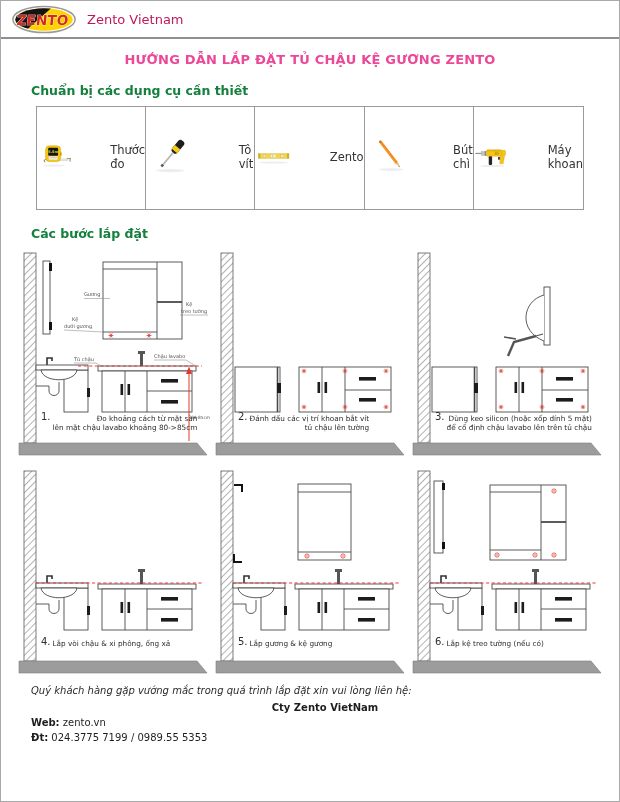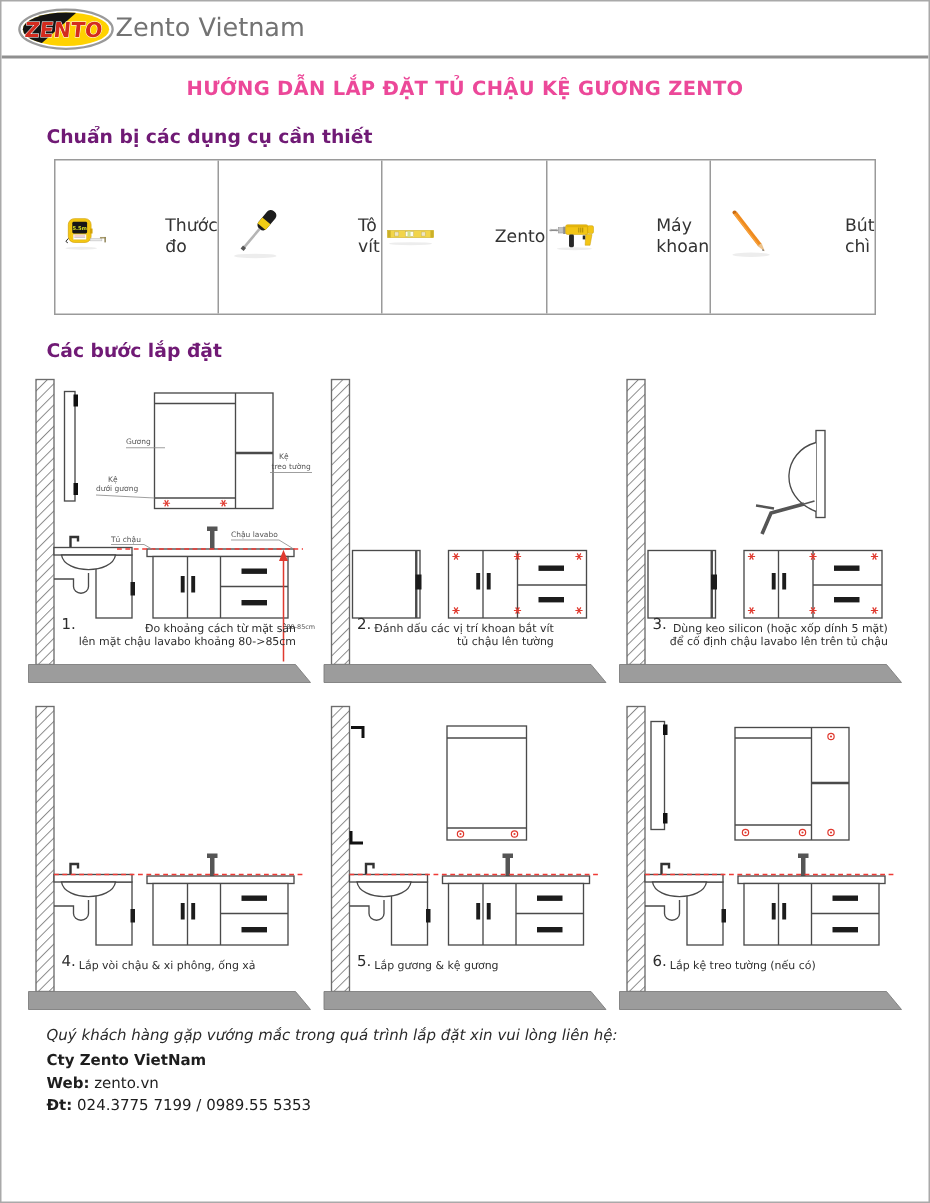--- a/index.html
+++ b/index.html
@@ -4,25 +4,25 @@
 <style>
   html,body{margin:0;padding:0;background:#fff;}
   .page{
     width:618px;height:800px;border:1px solid #a9a9a9;background:#fff;
     font-family:"DejaVu Sans","Liberation Sans",sans-serif;color:#333;
     position:relative;overflow:hidden;
   }
   
   .hdr{height:36px;border-bottom:2px solid #8f8f8f;display:flex;align-items:center;padding-left:10px;}
   .hdr .logo{width:66px;height:29px;flex:0 0 auto;}
-  .hdr .brand{font-size:17px;color:#737373;margin-left:0;}
+  .hdr .brand{font-size:13px;color:#be185d;margin-left:10px;}
   
   .title{margin-top:13px;text-align:center;font-size:13px;font-weight:bold;color:#ec4899;letter-spacing:.2px;}
   
-  .sec-h{margin:16px 0 8px 30px;font-size:12.5px;font-weight:bold;color:#701a75;}
+  .sec-h{margin:16px 0 8px 30px;font-size:12.5px;font-weight:bold;color:#15803d;}
   
   .tools{margin:0 35px;height:102px;display:grid;grid-template-columns:repeat(5,1fr);
          border:1px solid #9a9a9a;}
   .tool{border-right:1px solid #9a9a9a;display:flex;flex-direction:row;align-items:center;padding-bottom:5px;}
   .tool:last-child{border-right:none;}
   .tool svg{width:100%;height:72px;display:block;}
   .tool .t-label{font-size:11.5px;color:#333;margin-top:2px;margin-left:37px;}
   
   .steps{margin-left:13px;display:grid;grid-template-columns:repeat(3,197px);grid-row-gap:6px;}
   .step{position:relative;width:197px;height:212px;}
@@ -32,21 +32,21 @@
   .caption .num{font-size:10px;line-height:10px;font-weight:400;}
   .caption .cap{font-size:7.3px;line-height:9.6px;white-space:pre-line;padding-top:1.5px;text-align:right;}
   
   .lbl{font-size:5px;fill:#555;}
   .tiny{font-size:4.3px;}
   .ldr{stroke:#8a8a8a;stroke-width:.55;}
   .redDash{stroke:#ef3b36;stroke-width:1;stroke-dasharray:3.2 2.4;}
   
   .footer{margin:4px 0 0 30px;font-size:10px;line-height:15px;color:#1e1e1e;}
   .footer .note{font-style:italic;margin-bottom:2px;color:#2a2a2a;}
-  .footer .b{font-weight:bold;}
+  .footer .b{font-weight:bold;text-align:center;}
 </style>
 </head>
 <body>
 
 <svg width="0" height="0" style="position:absolute" aria-hidden="true">
 <defs>
   <pattern id="hatch" width="5" height="5" patternUnits="userSpaceOnUse" patternTransform="rotate(45)">
     <line x1="0" y1="0" x2="0" y2="5" stroke="#8a8a8a" stroke-width="1.3"></line>
   </pattern>
   <g id="wall">
@@ -166,49 +166,49 @@
         <rect x="45" y="32" width="16" height="10" fill="#fdfdf0" stroke="#b3a24a" stroke-width="0.8"></rect>
         <rect x="49" y="32" width="6" height="10" fill="#cfe08d"></rect>
         <rect x="24" y="33" width="8" height="8" fill="#efe6c2" stroke="#b3a24a" stroke-width="0.7"></rect>
         <rect x="76" y="33" width="8" height="8" fill="#efe6c2" stroke="#b3a24a" stroke-width="0.7"></rect>
       </svg>
       <span class="t-label">Zento</span>
     </div>
 
     <div class="tool">
       <svg viewBox="0 0 110 74">
+        <ellipse cx="56" cy="66" rx="26" ry="3" fill="#ededed"></ellipse>
+        <circle cx="33" cy="7" r="3" fill="#c96a10"></circle>
+        <line x1="34" y1="8" x2="68" y2="52" stroke="#ef8b1f" stroke-width="6"></line>
+        <line x1="32.5" y1="9" x2="66.5" y2="53" stroke="#f9a53f" stroke-width="1.6"></line>
+        <polygon points="70.4,50.2 65.6,53.8 74.5,60.5" fill="#efc38a" stroke="#d8a35f" stroke-width="0.5"></polygon>
+        <polygon points="72.6,58.2 71,59.6 74.5,60.5" fill="#3a3a3a"></polygon>
+      </svg>
+      <span class="t-label">Bút chì</span>
+    </div>
+
+    <div class="tool">
+      <svg viewBox="0 0 110 74">
         <ellipse cx="55" cy="67" rx="36" ry="3" fill="#ededed"></ellipse>
         <rect x="4" y="28" width="18" height="3" fill="#9a9a9a"></rect>
         <line x1="6" y1="27" x2="20" y2="31" stroke="#777" stroke-width="0.8"></line>
         <line x1="6" y1="31" x2="20" y2="27" stroke="#777" stroke-width="0.8"></line>
         <rect x="22" y="24" width="10" height="11" fill="#c2c2c2" stroke="#8d8d8d"></rect>
         <rect x="32" y="22" width="5" height="15" fill="#8d8d8d"></rect>
         <rect x="37" y="18" width="46" height="20" rx="4" fill="#f3c515" stroke="#c79b05"></rect>
         <rect x="39" y="19" width="42" height="4" fill="#e2b30c"></rect>
         <line x1="64" y1="24" x2="64" y2="34" stroke="#7a6203" stroke-width="1.2"></line>
         <line x1="68" y1="24" x2="68" y2="34" stroke="#7a6203" stroke-width="1.2"></line>
         <line x1="72" y1="24" x2="72" y2="34" stroke="#7a6203" stroke-width="1.2"></line>
         <rect x="82" y="20" width="12" height="16" rx="3" fill="#f3c515" stroke="#c79b05"></rect>
         <rect x="44" y="38" width="10" height="26" rx="3" fill="#262626"></rect>
         <path d="M78,38 h13 l-4,22 h-10 z" fill="#f3c515" stroke="#c79b05"></path>
         <rect x="72" y="40" width="5" height="8" fill="#262626"></rect>
       </svg>
       <span class="t-label">Máy khoan</span>
-    </div>
-
-    <div class="tool">
-      <svg viewBox="0 0 110 74">
-        <ellipse cx="56" cy="66" rx="26" ry="3" fill="#ededed"></ellipse>
-        <circle cx="33" cy="7" r="3" fill="#c96a10"></circle>
-        <line x1="34" y1="8" x2="68" y2="52" stroke="#ef8b1f" stroke-width="6"></line>
-        <line x1="32.5" y1="9" x2="66.5" y2="53" stroke="#f9a53f" stroke-width="1.6"></line>
-        <polygon points="70.4,50.2 65.6,53.8 74.5,60.5" fill="#efc38a" stroke="#d8a35f" stroke-width="0.5"></polygon>
-        <polygon points="72.6,58.2 71,59.6 74.5,60.5" fill="#3a3a3a"></polygon>
-      </svg>
-      <span class="t-label">Bút chì</span>
     </div>
   </div>
 
   <div class="sec-h">Các bước lắp đặt</div>
 
   <div class="steps">
 
     <div class="step">
       <svg class="diag" viewBox="0 0 197 212">
         <use href="#wall"></use>

